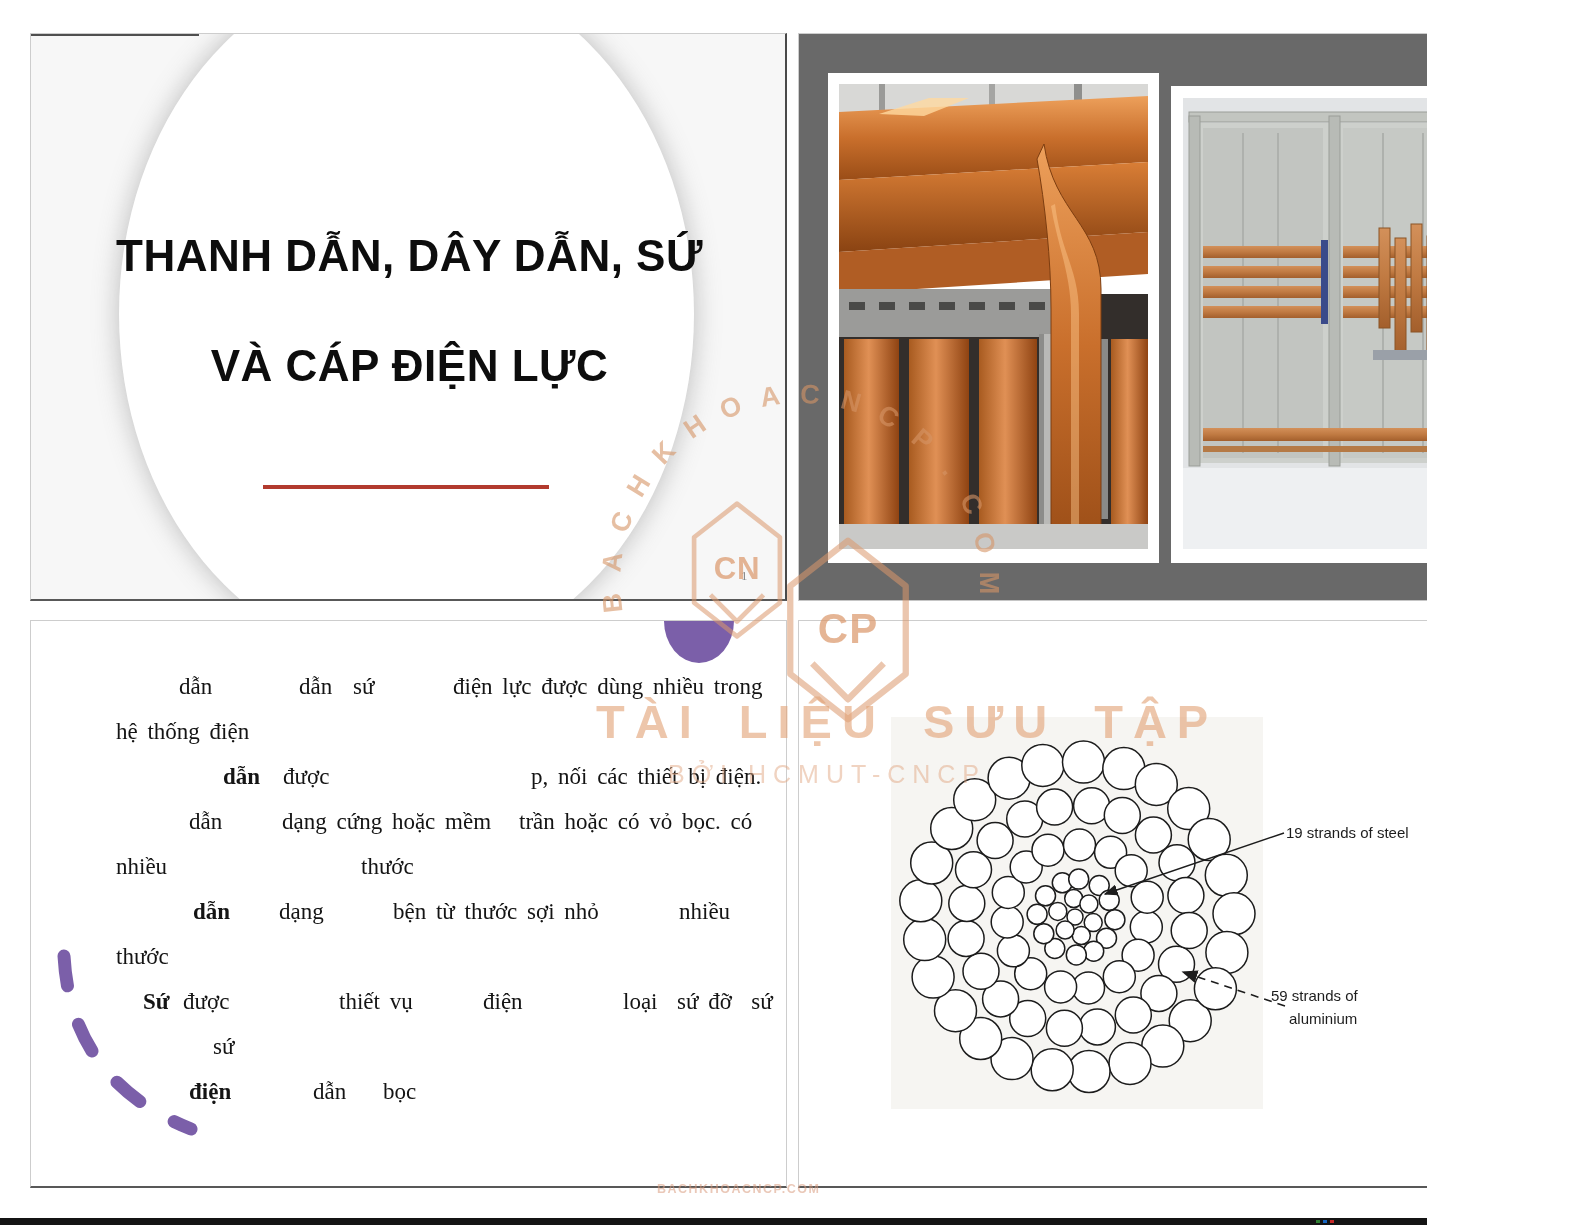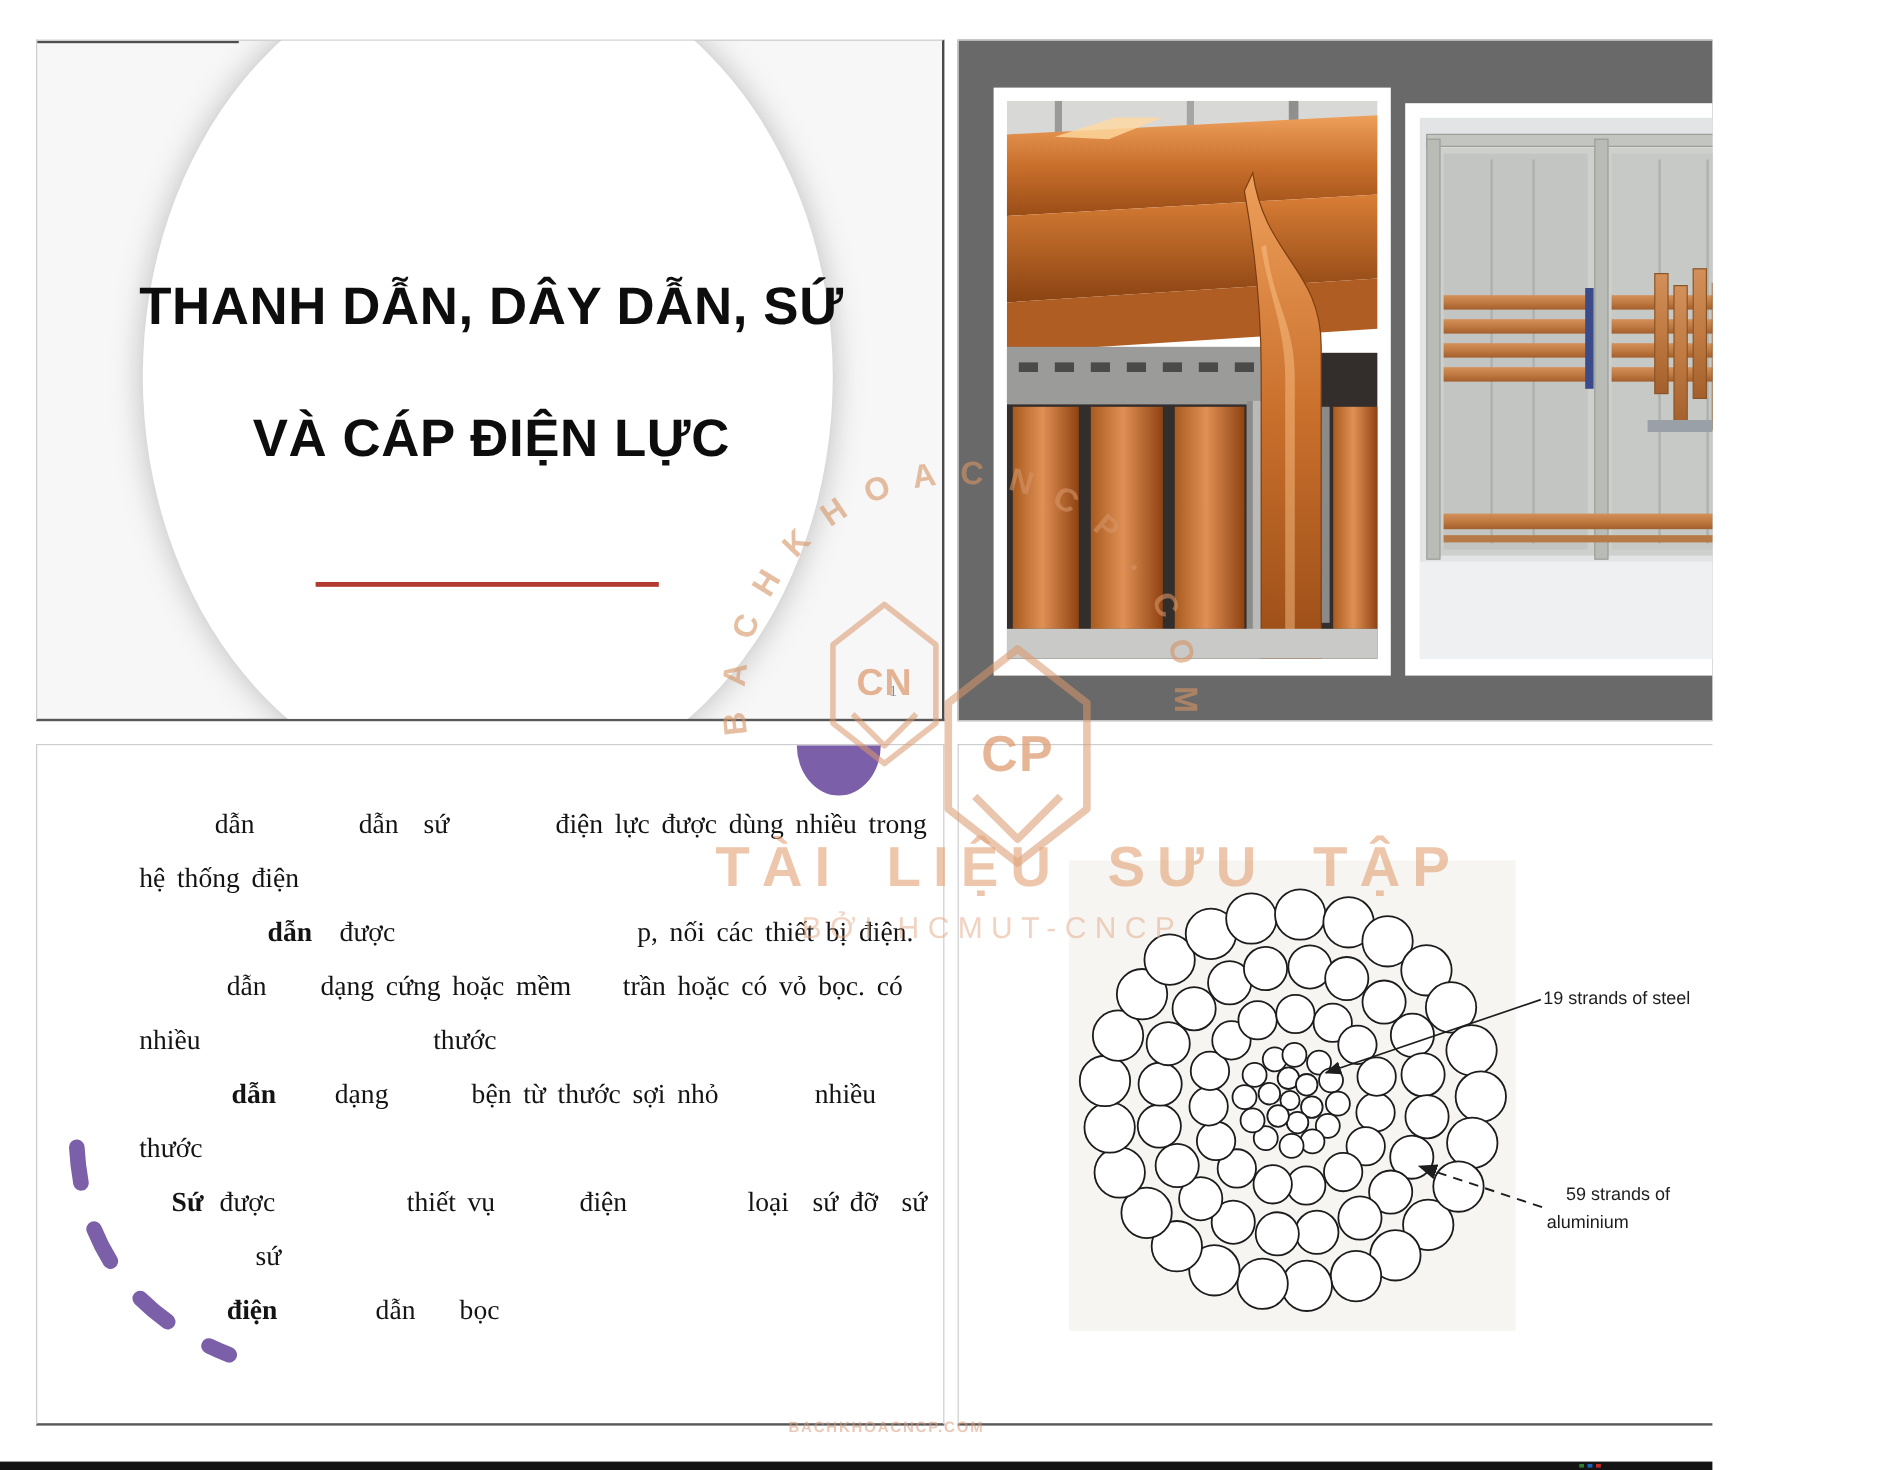--- a/index.html
+++ b/index.html
@@ -174,33 +174,33 @@
     </div>
   </div>
 
   <div class="slide" id="slide-bl">
     <div class="half-disc"></div>
     <div>
         <div class="tline" style="top: 53px;">
           <span class="tseg" style="left: 148px;">dẫn</span>
           <span class="tseg" style="left: 268px;">dẫn</span>
           <span class="tseg" style="left: 322px;">sứ</span>
-          <span class="tseg" style="left: 432px;">điện lực được dùng nhiều trong</span>
+          <span class="tseg" style="left: 422px;">điện lực được dùng nhiều trong</span>
         </div>
         <div class="tline" style="top: 98px;">
           <span class="tseg" style="left: 85px;">hệ thống điện</span>
         </div>
         <div class="tline" style="top: 143px;">
           <span class="tseg bold" style="left: 192px;">dẫn</span>
           <span class="tseg" style="left: 252px;">được</span>
           <span class="tseg" style="left: 500px;">p, nối các thiết bị điện.</span>
         </div>
         <div class="tline" style="top: 188px;">
           <span class="tseg" style="left: 158px;">dẫn</span>
-          <span class="tseg" style="left: 236px;">dạng cứng hoặc mềm</span>
+          <span class="tseg" style="left: 251px;">dạng cứng hoặc mềm</span>
           <span class="tseg" style="left: 488px;">trần hoặc có vỏ bọc. có</span>
         </div>
         <div class="tline" style="top: 233px;">
           <span class="tseg" style="left: 85px;">nhiều</span>
           <span class="tseg" style="left: 330px;">thước</span>
         </div>
         <div class="tline" style="top: 278px;">
           <span class="tseg bold" style="left: 162px;">dẫn</span>
           <span class="tseg" style="left: 248px;">dạng</span>
           <span class="tseg" style="left: 362px;">bện từ thước sợi nhỏ</span>
@@ -318,21 +318,21 @@
     <svg class="arrow-svg" width="756" height="568">
       <defs>
         <marker id="ah" markerWidth="10" markerHeight="8" refX="9" refY="4" orient="auto">
           <path d="M0,0 L10,4 L0,8 Z" fill="#1d1d1d"></path>
         </marker>
       </defs>
       <line x1="485" y1="212" x2="306" y2="273" stroke="#1d1d1d" stroke-width="1.4" marker-end="url(#ah)"></line>
       <line x1="486" y1="385" x2="384" y2="351" stroke="#1d1d1d" stroke-width="1.6" stroke-dasharray="8 6" marker-end="url(#ah)"></line>
     </svg>
     <div class="dg-label" style="left:487px;top:203px;">19 strands of steel</div>
-    <div class="dg-label" style="left:506px;top:366px;">59 strands of</div>
+    <div class="dg-label" style="left:472px;top:366px;">59 strands of</div>
     <div class="dg-label" style="left:490px;top:389px;">aluminium</div>
   </div>
 
   <div class="wm">
     <div>
         <span class="wm-ch" style="left: 613.03px; top: 602.651px; transform: translate(-50%, -50%) rotate(-96deg);">B</span>
         <span class="wm-ch" style="left: 613.172px; top: 562.044px; transform: translate(-50%, -50%) rotate(-83.6deg);">A</span>
         <span class="wm-ch" style="left: 622.03px; top: 522.414px; transform: translate(-50%, -50%) rotate(-71.2deg);">C</span>
         <span class="wm-ch" style="left: 639.192px; top: 485.611px; transform: translate(-50%, -50%) rotate(-58.8deg);">H</span>
         <span class="wm-ch" style="left: 663.856px; top: 453.352px; transform: translate(-50%, -50%) rotate(-46.4deg);">K</span>

